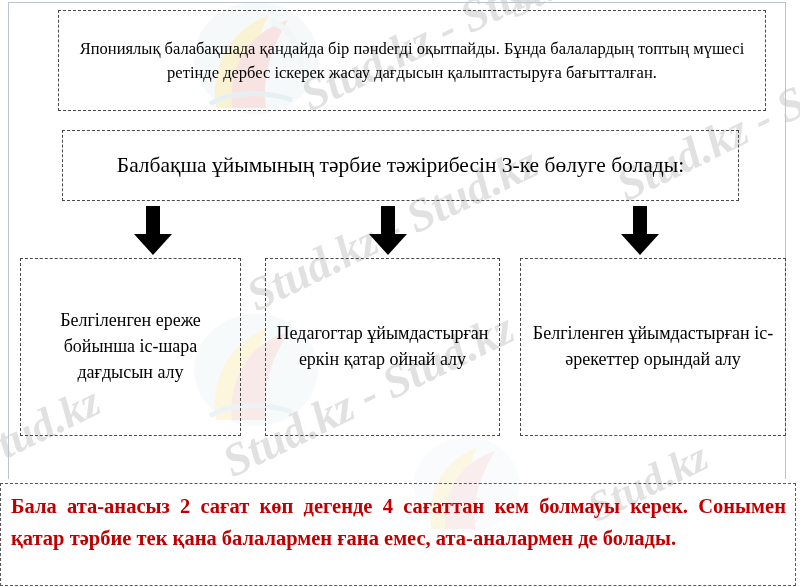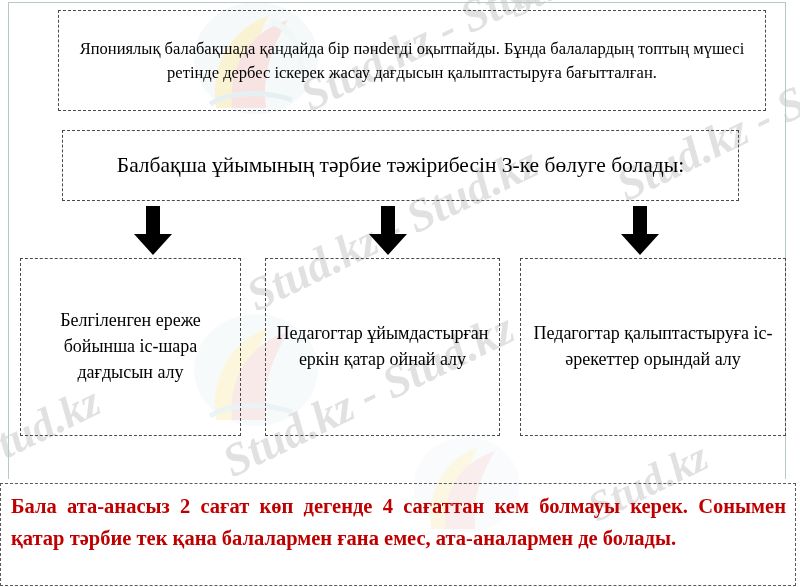--- a/index.html
+++ b/index.html
@@ -199,21 +199,21 @@
       <polygon points="13,0 27,0 27,28 39,28 20,49 1,28 13,28" fill="#000000"></polygon>
     </svg>
 
     <div class="node leaf" id="node-leaf-1">
       <p>Белгіленген ереже бойынша іс-шара дағдысын алу</p>
     </div>
     <div class="node leaf" id="node-leaf-2">
       <p>Педагогтар ұйымдастырған еркін қатар ойнай алу</p>
     </div>
     <div class="node leaf" id="node-leaf-3">
-      <p>Педагогтар қалыптастыруға іс-әрекеттер орындай алу</p>
+      <p>Белгіленген ұйымдастырған іс-әрекеттер орындай алу</p>
     </div>
 
     <div id="footer-note">
       <p>Бала ата-анасыз 2 сағат көп дегенде 4 сағаттан кем болмауы керек. Сонымен қатар тәрбие тек қана балалармен ғана емес, ата-аналармен де болады.</p>
     </div>
 
   </div>
 </div>
 
 </body></html>

